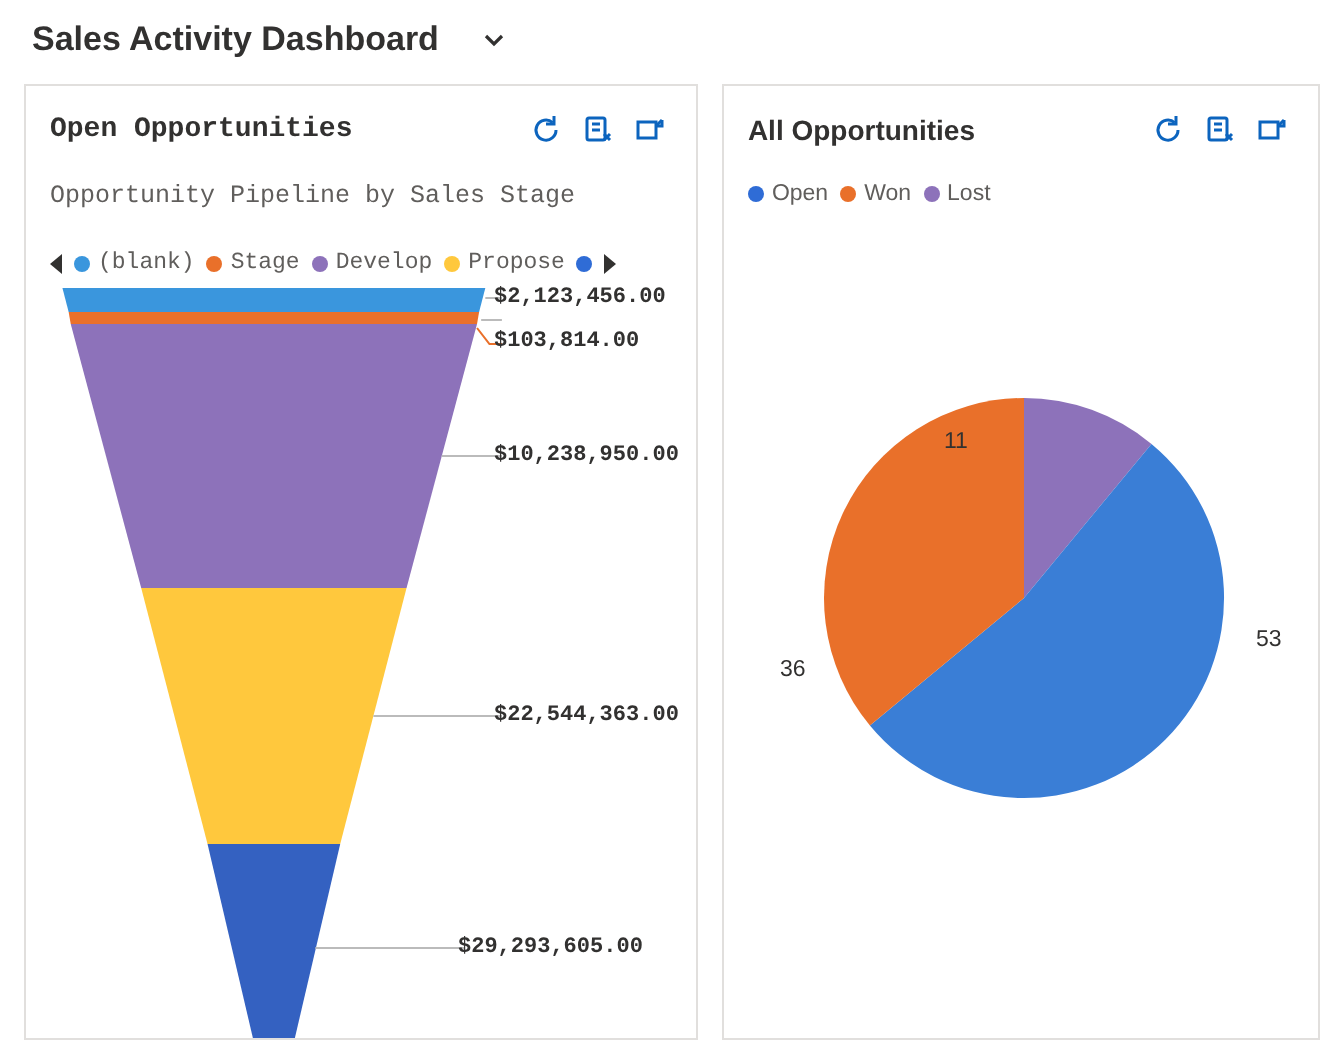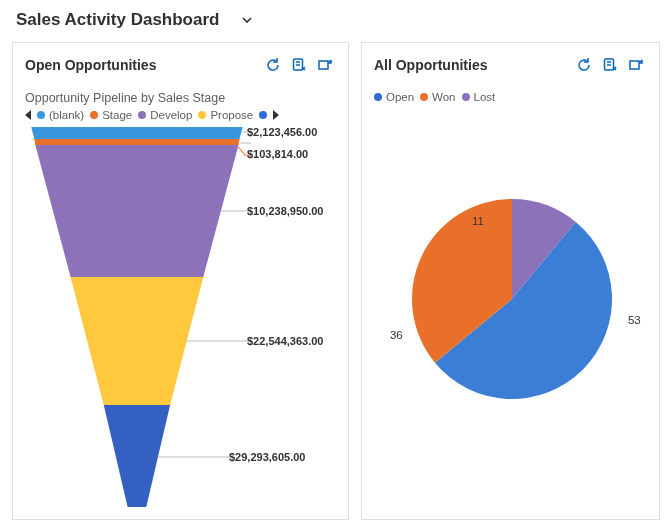--- a/index.html
+++ b/index.html
@@ -34,21 +34,21 @@
     gap: 12px;
   }
   .panel {
     border: 1px solid #e1dfdd;
     background: #fff;
     height: 478px;
     display: flex;
     flex-direction: column;
     overflow: hidden;
   }
-  .panel.left { width: 338px; }
+  .panel.left { width: 338px; font-family: Liberation Mono, monospace; }
   .panel.right { width: 300px; }
   .panel-header {
     display: flex;
     align-items: center;
     padding: 10px 10px 10px 12px;
   }
   .panel-title {
     font-size: 14px;
     font-weight: 600;
     flex: 1;
@@ -61,21 +61,21 @@
   }
   .icon-btn svg { width: 16px; height: 16px; stroke: #0c64be; fill: none; stroke-width: 1.5; }
   .panel-body {
     padding: 4px 12px 0 12px;
     flex: 1;
     position: relative;
   }
   .subtitle {
     color: #605e5c;
     font-size: 12.5px;
-    margin-bottom: 4px;
+    margin-bottom: 20px;
   }
   .legend-row {
     display: flex;
     align-items: center;
     gap: 6px;
     flex-wrap: wrap;
     font-size: 11.5px;
     color: #605e5c;
     margin-bottom: 6px;
   }

